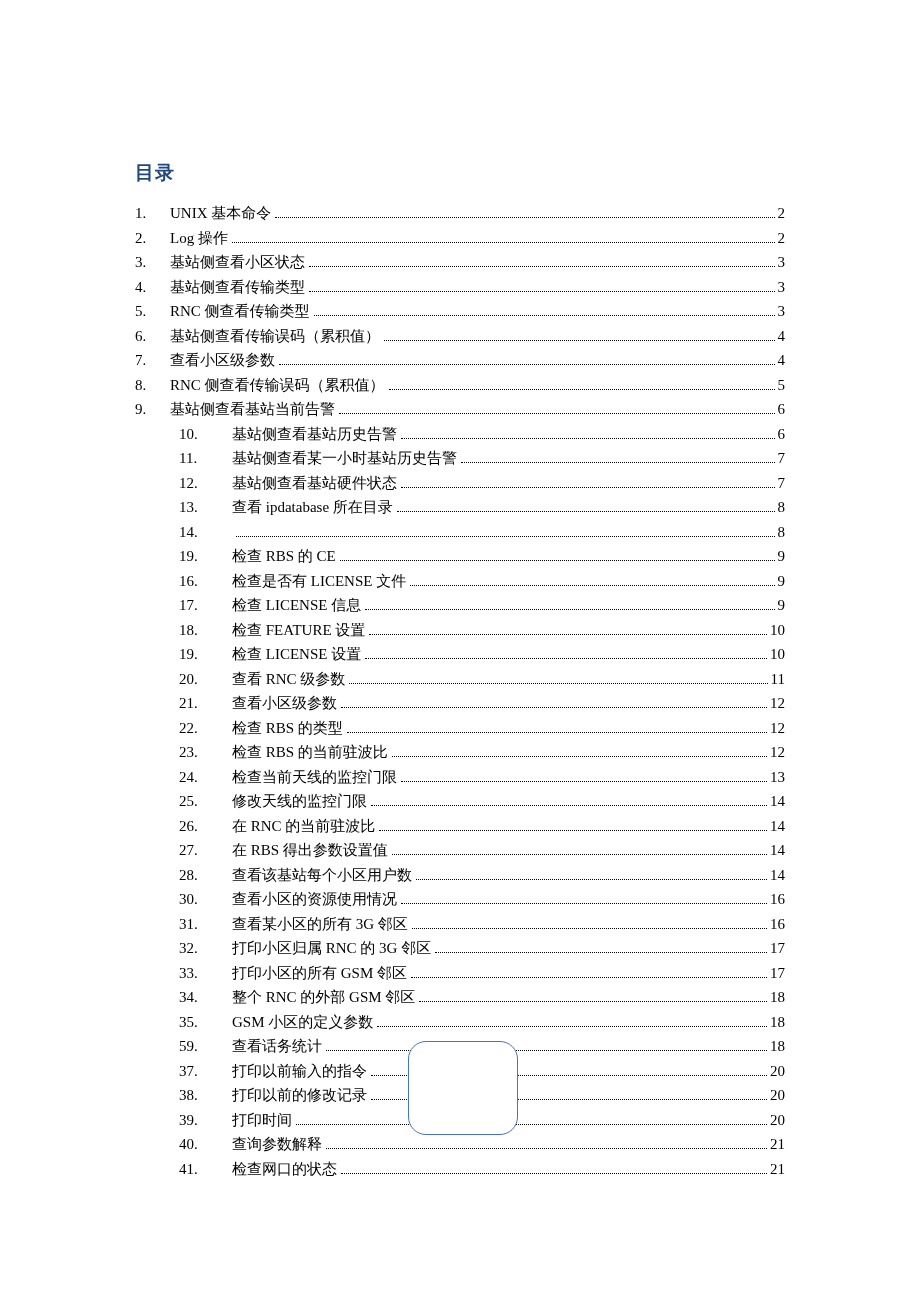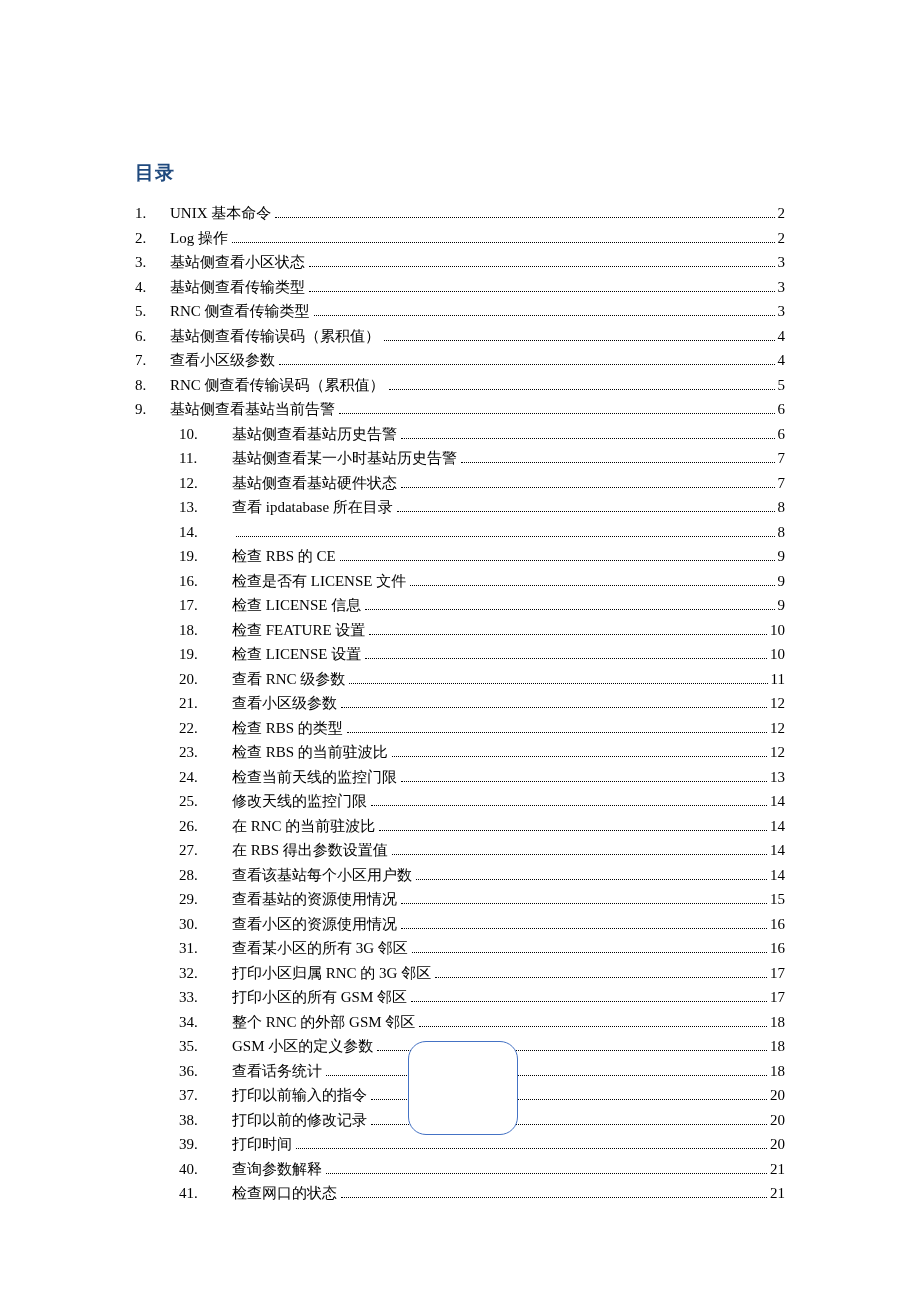--- a/index.html
+++ b/index.html
@@ -246,26 +246,20 @@
         <span class="leader"></span>
         <span class="page-num">14</span>
       </div>
       <div class="toc-row indent">
         <span class="num-col">28.</span>
         <span class="title-text">查看该基站每个小区用户数</span>
         <span class="leader"></span>
         <span class="page-num">14</span>
       </div>
       <div class="toc-row indent">
-        <span class="num-col">29.</span>
-        <span class="title-text">查看基站的资源使用情况</span>
-        <span class="leader"></span>
-        <span class="page-num">15</span>
-      </div>
-      <div class="toc-row indent">
         <span class="num-col">30.</span>
         <span class="title-text">查看小区的资源使用情况</span>
         <span class="leader"></span>
         <span class="page-num">16</span>
       </div>
       <div class="toc-row indent">
         <span class="num-col">31.</span>
         <span class="title-text">查看某小区的所有 3G 邻区</span>
         <span class="leader"></span>
         <span class="page-num">16</span>
@@ -288,21 +282,21 @@
         <span class="leader"></span>
         <span class="page-num">18</span>
       </div>
       <div class="toc-row indent">
         <span class="num-col">35.</span>
         <span class="title-text">GSM 小区的定义参数</span>
         <span class="leader"></span>
         <span class="page-num">18</span>
       </div>
       <div class="toc-row indent">
-        <span class="num-col">36.</span>
+        <span class="num-col">59.</span>
         <span class="title-text">查看话务统计</span>
         <span class="leader"></span>
         <span class="page-num">18</span>
       </div>
       <div class="toc-row indent">
         <span class="num-col">37.</span>
         <span class="title-text">打印以前输入的指令</span>
         <span class="leader"></span>
         <span class="page-num">20</span>
       </div>

